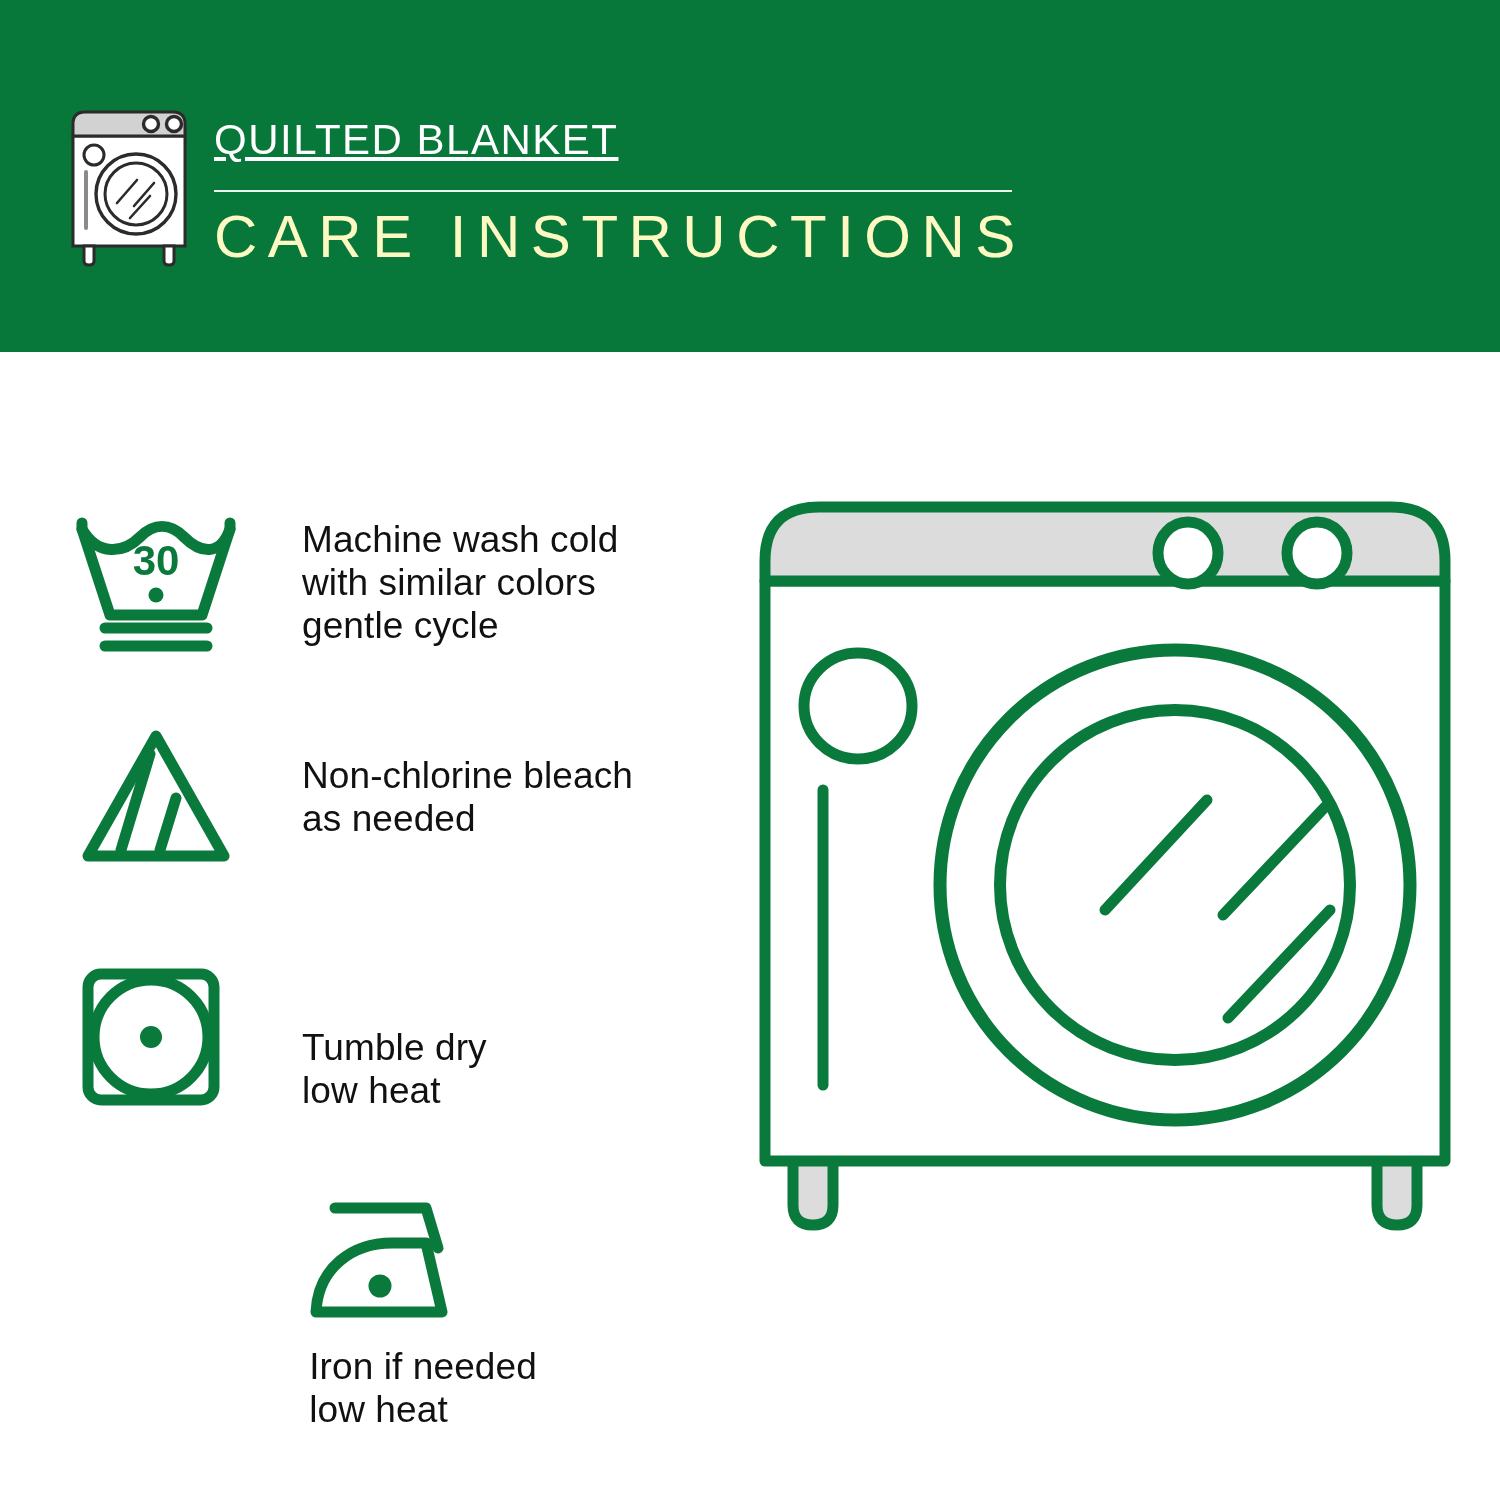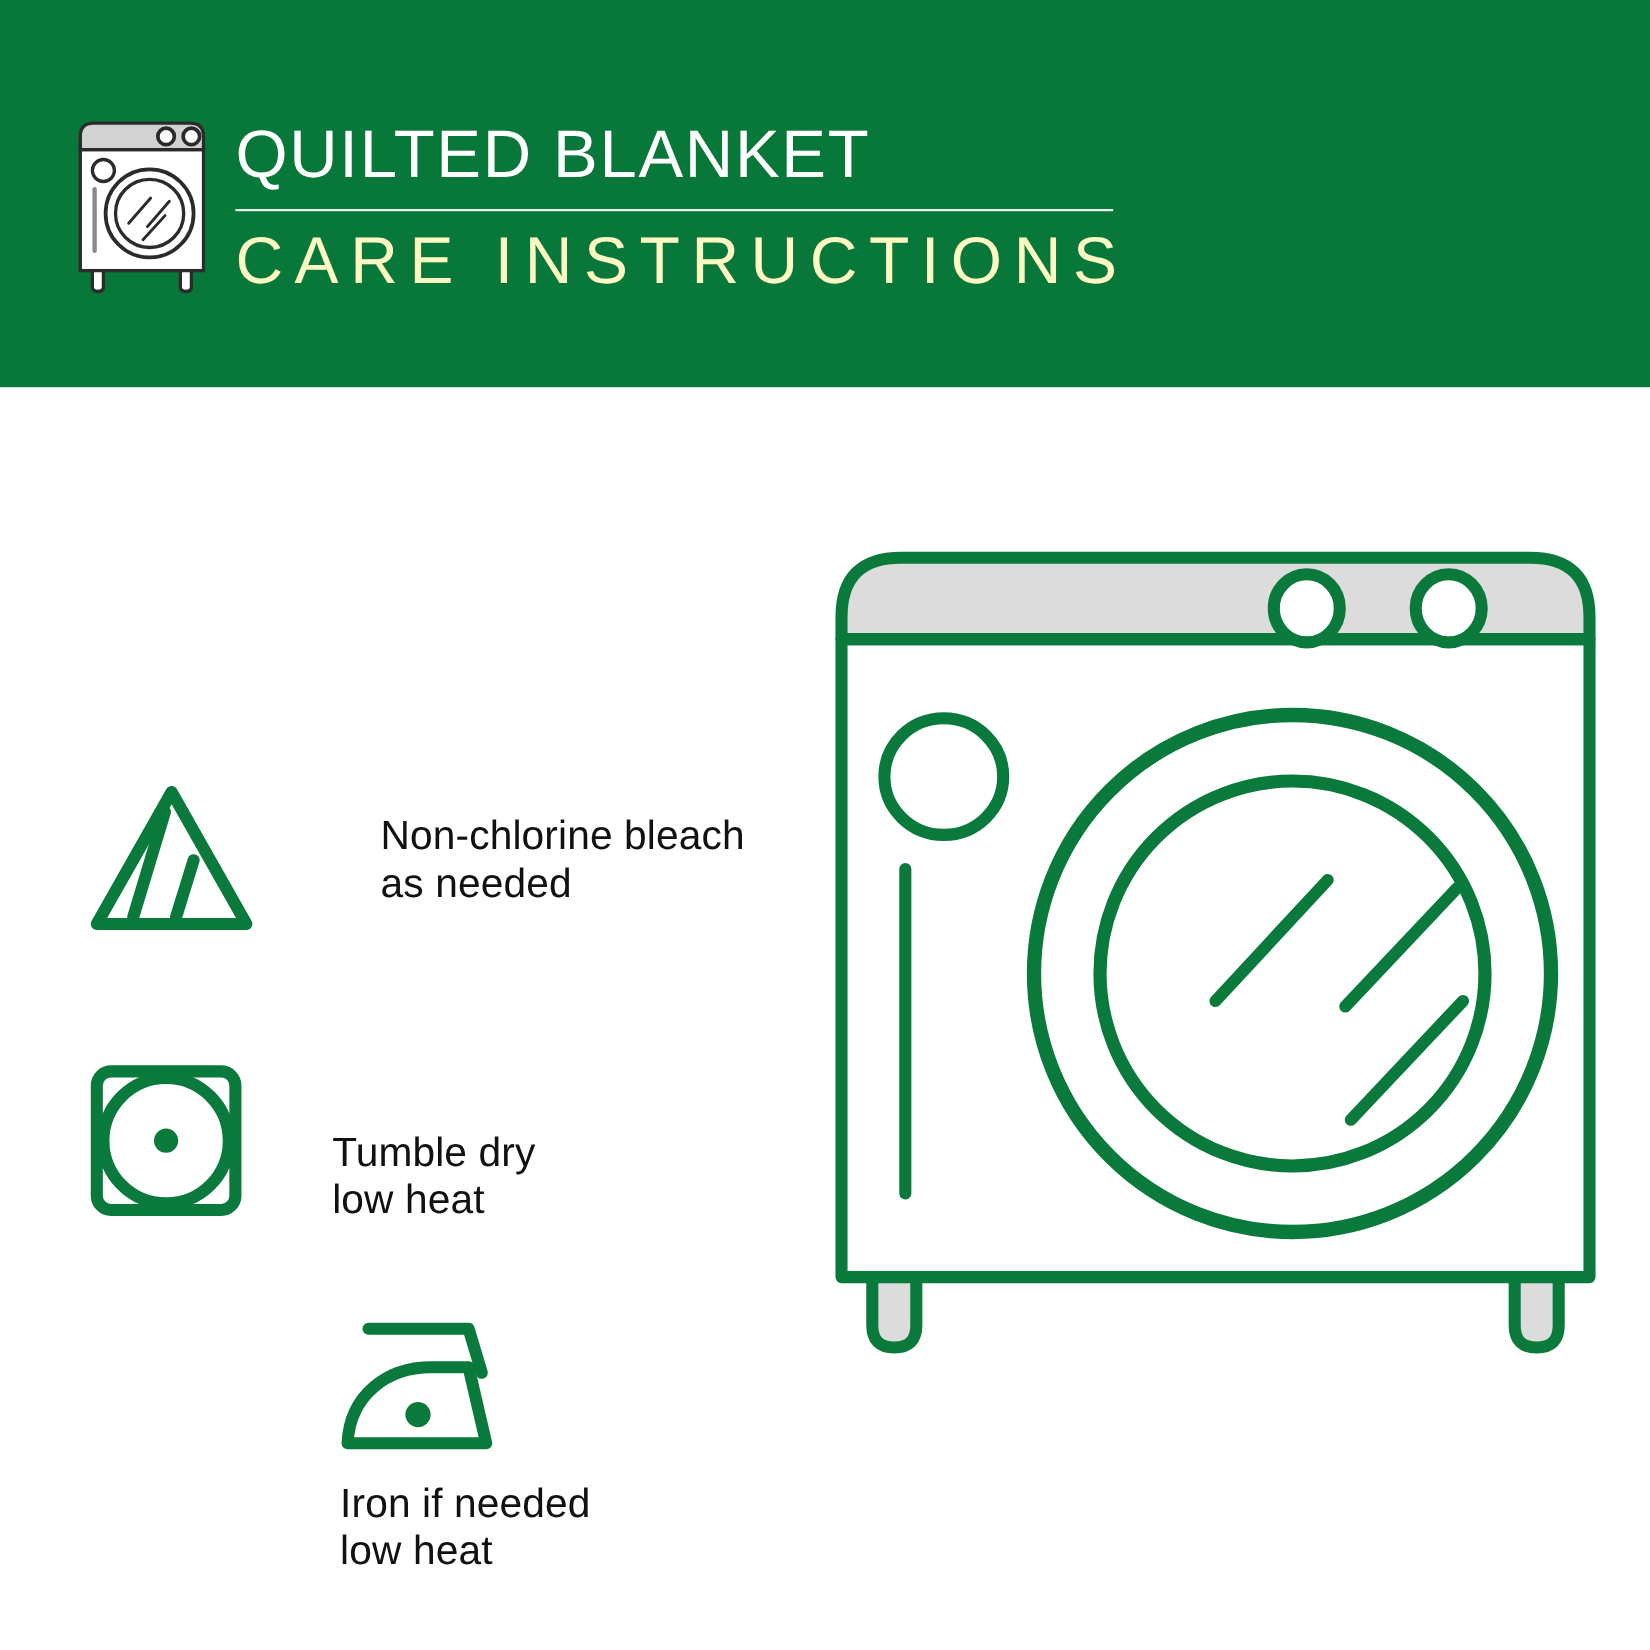--- a/index.html
+++ b/index.html
@@ -32,25 +32,26 @@
     height: 162px;
   }
   #header-text-block {
     position: absolute;
     left: 214px;
     top: 104px;
     width: 810px;
   }
   #title-main {
     color: #ffffff;
-    font-size: 61px;
+    font-size: 42px;
     line-height: 72px;
     letter-spacing: 1.5px;
     font-weight: 400;
     white-space: nowrap;
+    text-decoration: underline;
   }
   #title-rule {
     width: 798px;
     height: 2px;
     background: #ffffff;
     margin-top: 14px;
     margin-bottom: 10px;
     opacity: 0.92;
   }
   #title-sub {
@@ -89,21 +90,21 @@
     margin-left: 62px;
     color: #111111;
     font-size: 37px;
     line-height: 43px;
     font-weight: 400;
     letter-spacing: 0.1px;
     white-space: pre-line;
   }
 
   .row-0 { top: 155px; }
-  .row-1 { top: 354px; gap: 44px; }
+  .row-1 { top: 370px; }
   .row-2 { top: 610px; align-items: flex-end; }
   .row-3 { top: 825px; flex-direction: column; }
 
   
   #washer-illustration {
     position: absolute;
     left: 745px;
     top: 495px;
     width: 720px;
     height: 930px;
@@ -143,20 +144,41 @@
   <div id="header-text-block">
     <div id="title-main">QUILTED BLANKET</div>
     <div id="title-rule"></div>
     <div id="title-sub">CARE INSTRUCTIONS</div>
   </div>
 
 </div>
 
 <div id="care-list">
 
+  <div class="care-row row-0">
+    <div class="care-icon">
+      <svg viewBox="0 0 168 150" width="168" height="150" xmlns="http://www.w3.org/2000/svg">
+        <g fill="none" stroke="#0A7A3C" stroke-width="11" stroke-linecap="round" stroke-linejoin="round">
+
+          <path d="M 10 16 L 10 22 C 26 50 52 46 68 30 C 82 16 98 16 112 30 C 128 46 148 50 158 22 L 158 16"></path>
+          <path d="M 10 22 L 38 108 L 130 108 L 158 22"></path>
+
+          <line x1="33" y1="121" x2="135" y2="121"></line>
+          <line x1="33" y1="139" x2="135" y2="139"></line>
+        </g>
+
+        <text x="84" y="68" text-anchor="middle" font-family="Liberation Sans, sans-serif" font-size="42" font-weight="700" fill="#0A7A3C">30</text>
+
+        <circle cx="84" cy="88" r="7.5" fill="#0A7A3C"></circle>
+      </svg>
+    </div>
+    <div class="care-text">Machine wash cold
+with similar colors
+gentle cycle</div>
+  </div>
 
   <div class="care-row row-1">
     <div class="care-icon">
       <svg viewBox="0 0 168 150" width="168" height="150" xmlns="http://www.w3.org/2000/svg">
         <g fill="none" stroke="#0A7A3C" stroke-width="11" stroke-linecap="round" stroke-linejoin="round">
 
           <path d="M 84 14 L 152 134 L 16 134 Z"></path>
 
           <line x1="78" y1="32" x2="49" y2="128"></line>
           <line x1="104" y1="76" x2="88" y2="128"></line>

